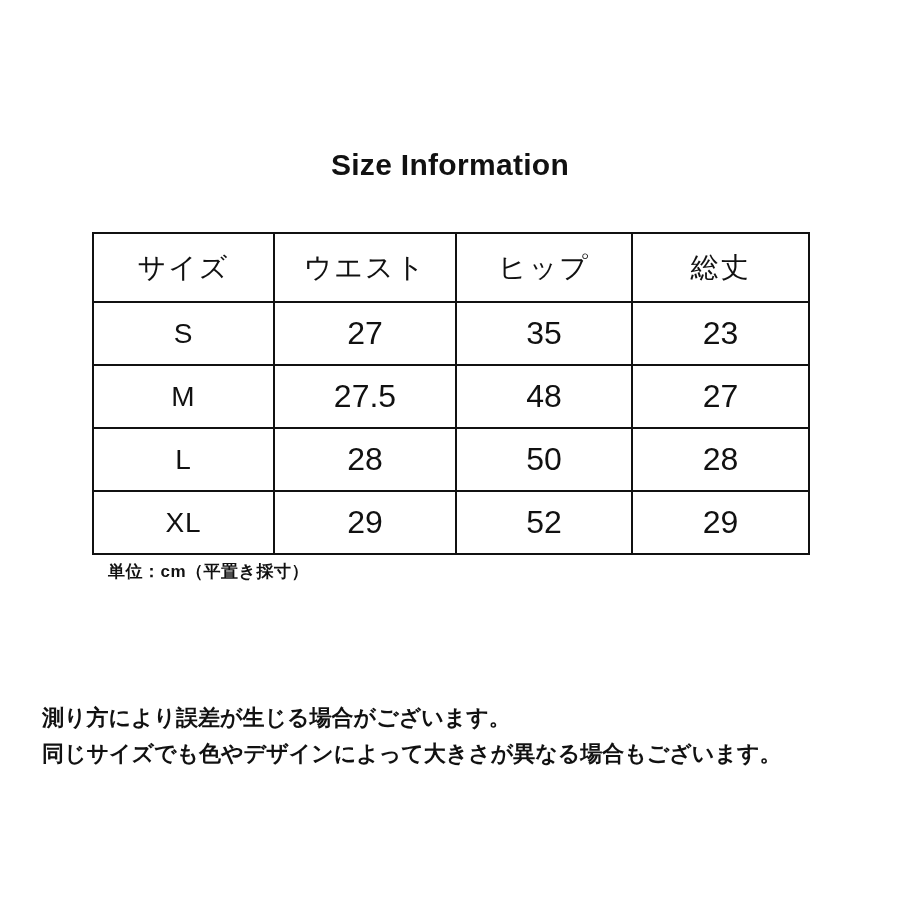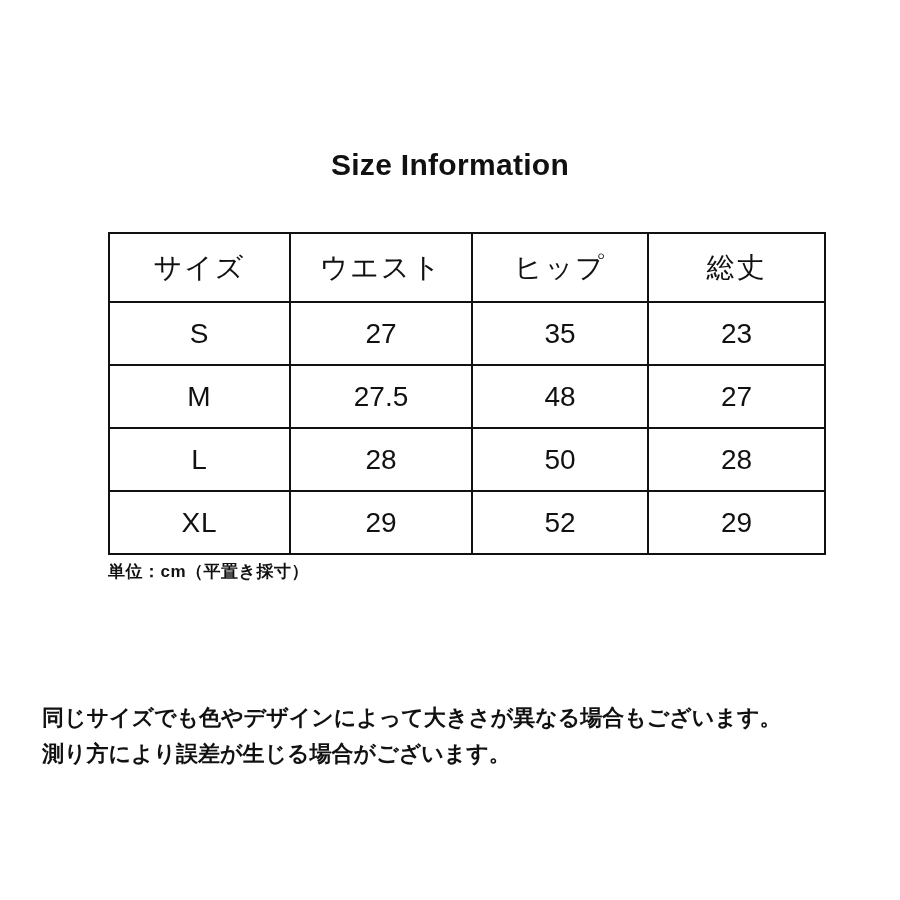--- a/index.html
+++ b/index.html
@@ -27,21 +27,21 @@
     width: 900px;
     text-align: center;
     font-size: 30px;
     font-weight: bold;
     letter-spacing: 0.3px;
     color: #111111;
   }
   .size-table-wrap {
     position: absolute;
     top: 232px;
-    left: 108px;
+    left: 92px;
     width: 716px;
   }
   table.size-table {
     border-collapse: collapse;
     width: 716px;
     table-layout: fixed;
   }
   table.size-table th,
   table.size-table td {
     border: 2px solid #111111;
@@ -50,21 +50,21 @@
     color: #111111;
     height: 61px;
     padding: 0;
   }
   table.size-table thead th {
     font-size: 28px;
     letter-spacing: 2px;
     height: 67px;
   }
   table.size-table tbody td {
-    font-size: 28px;
+    font-size: 32px;
   }
   table.size-table tbody td.size-label {
     font-size: 28px;
     letter-spacing: 1px;
   }
   .col-1 { width: 181px; }
   .col-2 { width: 182px; }
   .col-3 { width: 176px; }
   .col-4 { width: 177px; }
 
@@ -139,17 +139,17 @@
           <td>52</td>
           <td>29</td>
         </tr>
       </tbody>
     </table>
   </div>
 
   <div class="unit-note">単位：cm（平置き採寸）</div>
 
   <div class="footnotes">
+    <div>測り方により誤差が生じる場合がございます。</div>
     <div>同じサイズでも色やデザインによって大きさが異なる場合もございます。</div>
-    <div>測り方により誤差が生じる場合がございます。</div>
   </div>
 
 </div>
 
 </body></html>

